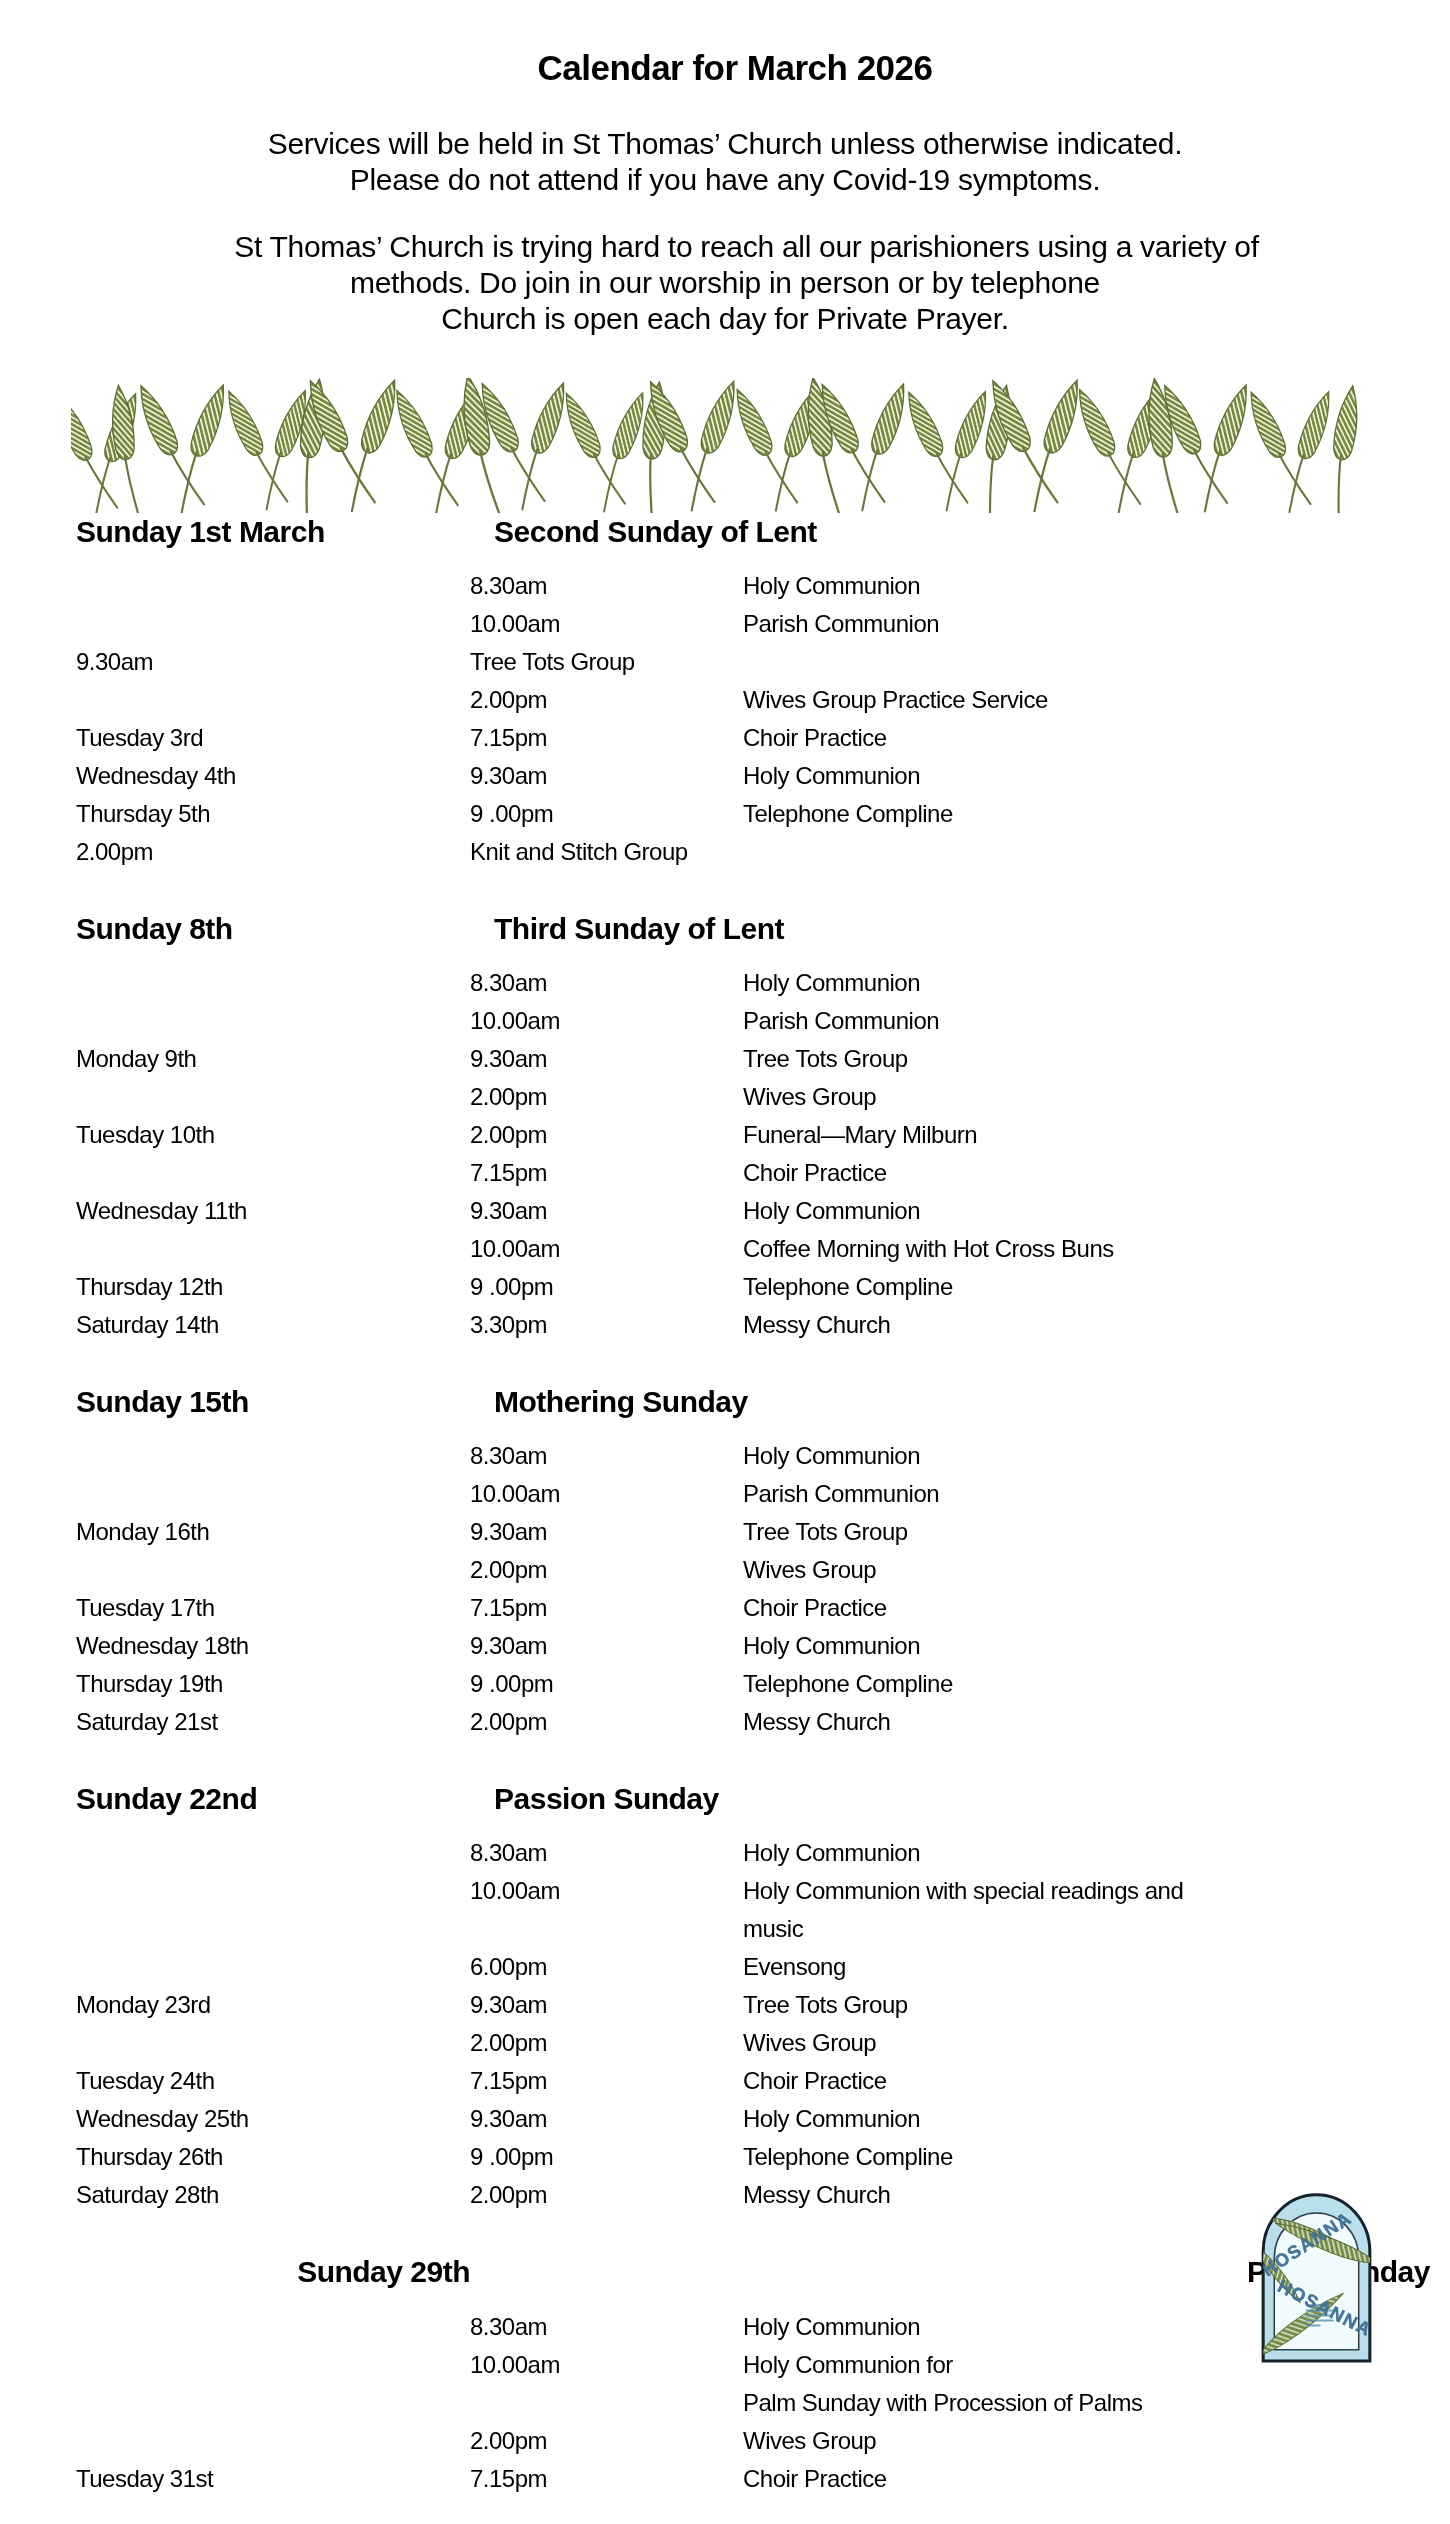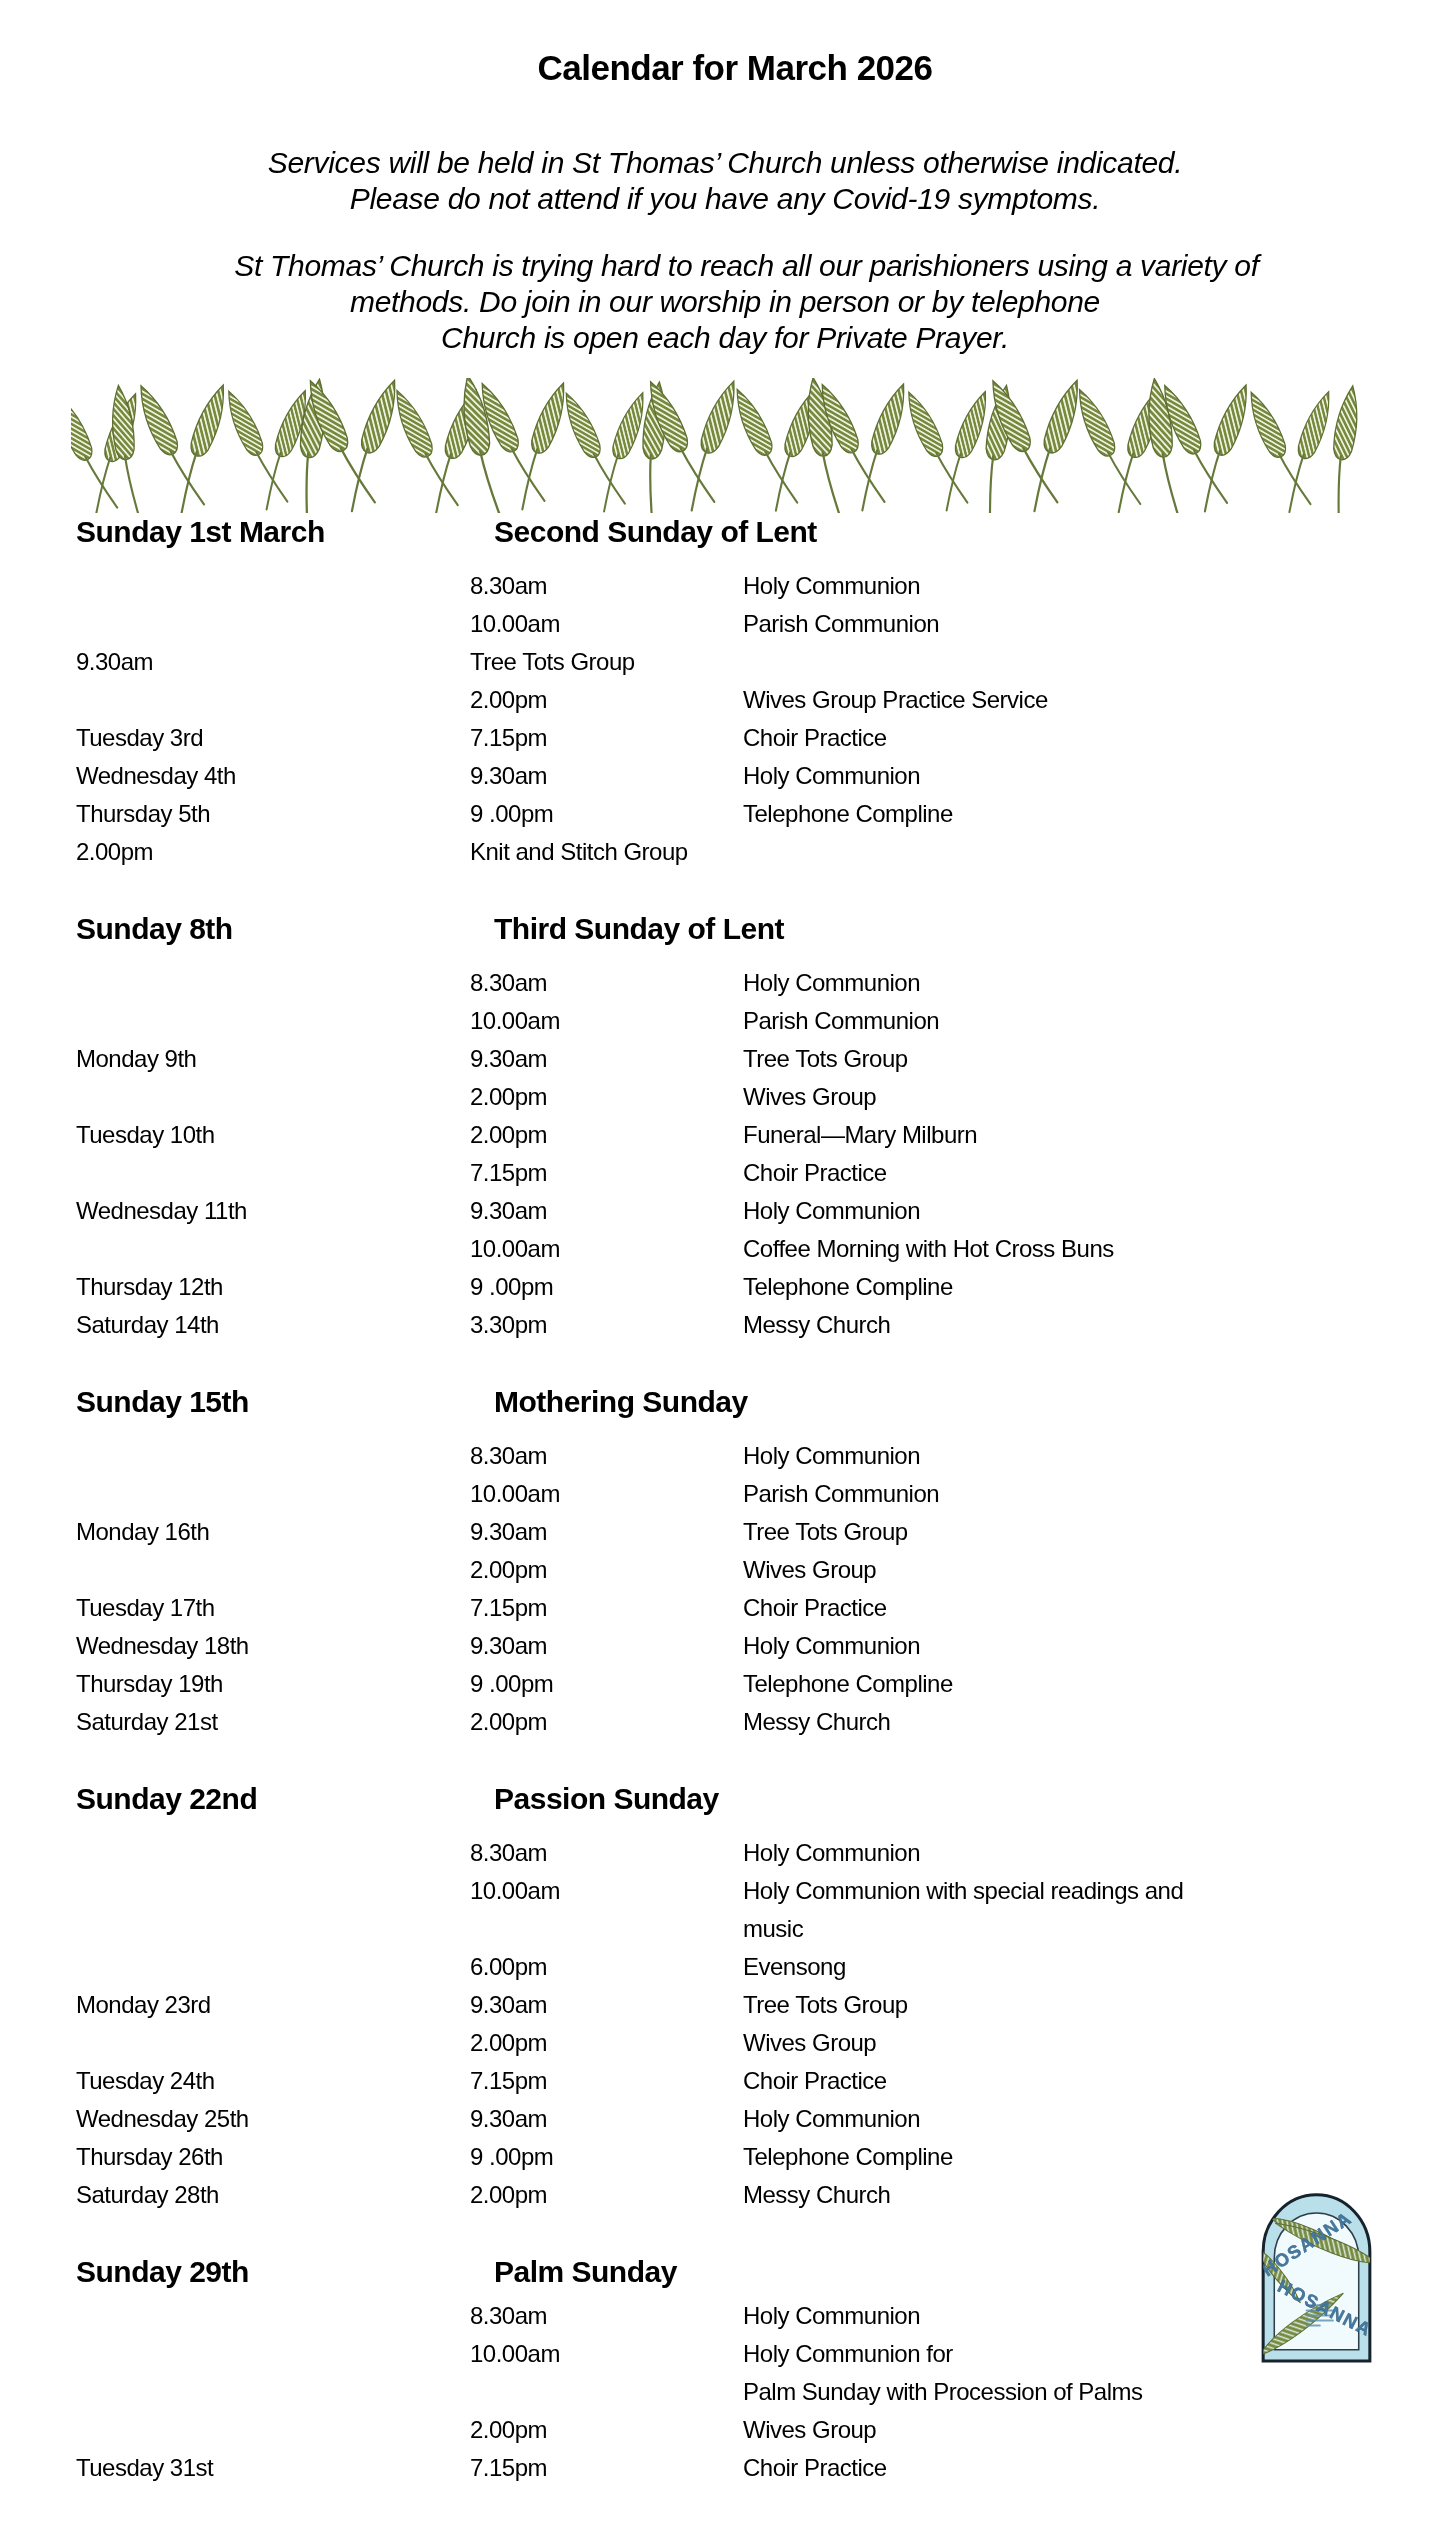--- a/index.html
+++ b/index.html
@@ -18,27 +18,26 @@
     width:100%;
     margin:0;
     text-align:center;
     font-size:35px;
     font-weight:bold;
     letter-spacing:-0.5px;
     padding-left:10px;
   }
   .intro {
     position:absolute;
-    top:145px; left:0;
+    top:126px; left:0;
     width:100%;
     text-align:center;
     font-size:30px;
     line-height:36px;
     letter-spacing:-0.3px;
-    font-style:italic;
   }
   .intro-line { white-space:nowrap; }
   .intro-line.gap { margin-top:31px;padding-left:43px; }
   .wheat {
     position:absolute;
     top:378px; left:71px;
   }
   .calendar {
     position:absolute;
     top:513px; left:76px; right:20px;
@@ -49,21 +48,21 @@
     display:grid;
     grid-template-columns:394px 1fr;
     font-weight:bold;
     font-size:30px;
     line-height:38px;
     letter-spacing:-0.5px;
     margin-bottom:16px;
     white-space:nowrap;
     gap:24px;
   }
-  .sec-head.tight { margin-bottom:6px; }
+  .sec-head.tight { margin-bottom:17px;text-align:right; }
   .row {
     display:grid;
     grid-template-columns:394px 273px 1fr;
     font-size:24px;
     line-height:38px;
     letter-spacing:-0.5px;
     white-space:nowrap;
   }
   .badge {
     position:absolute;

